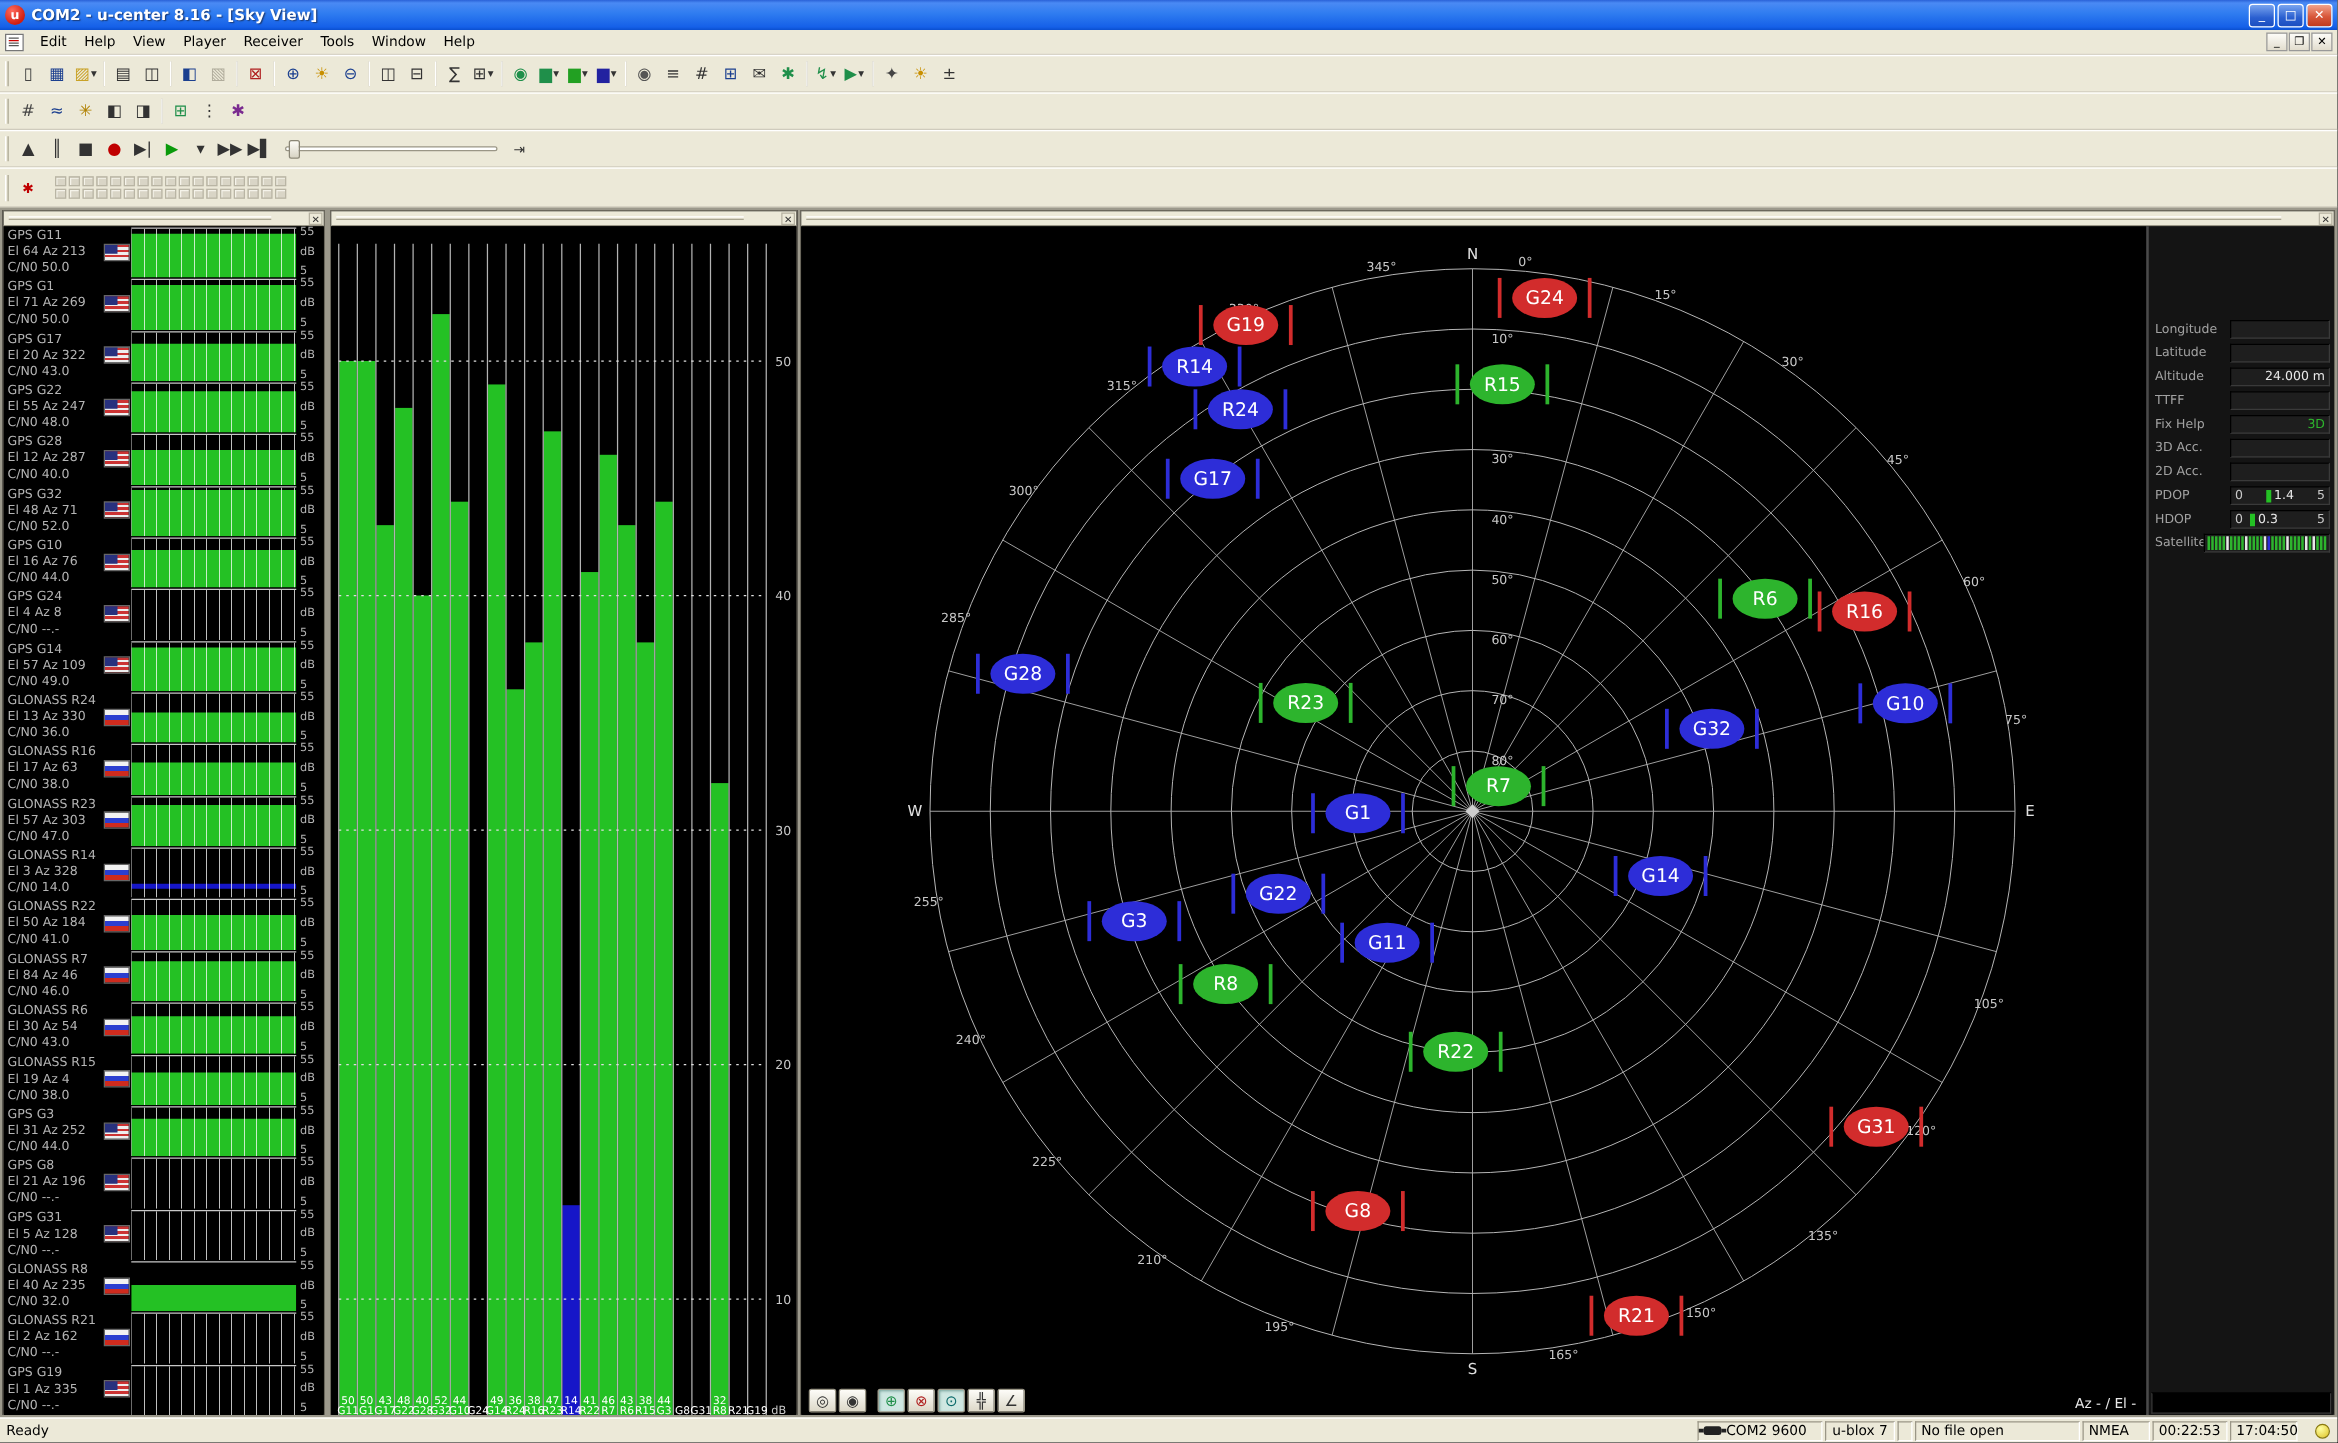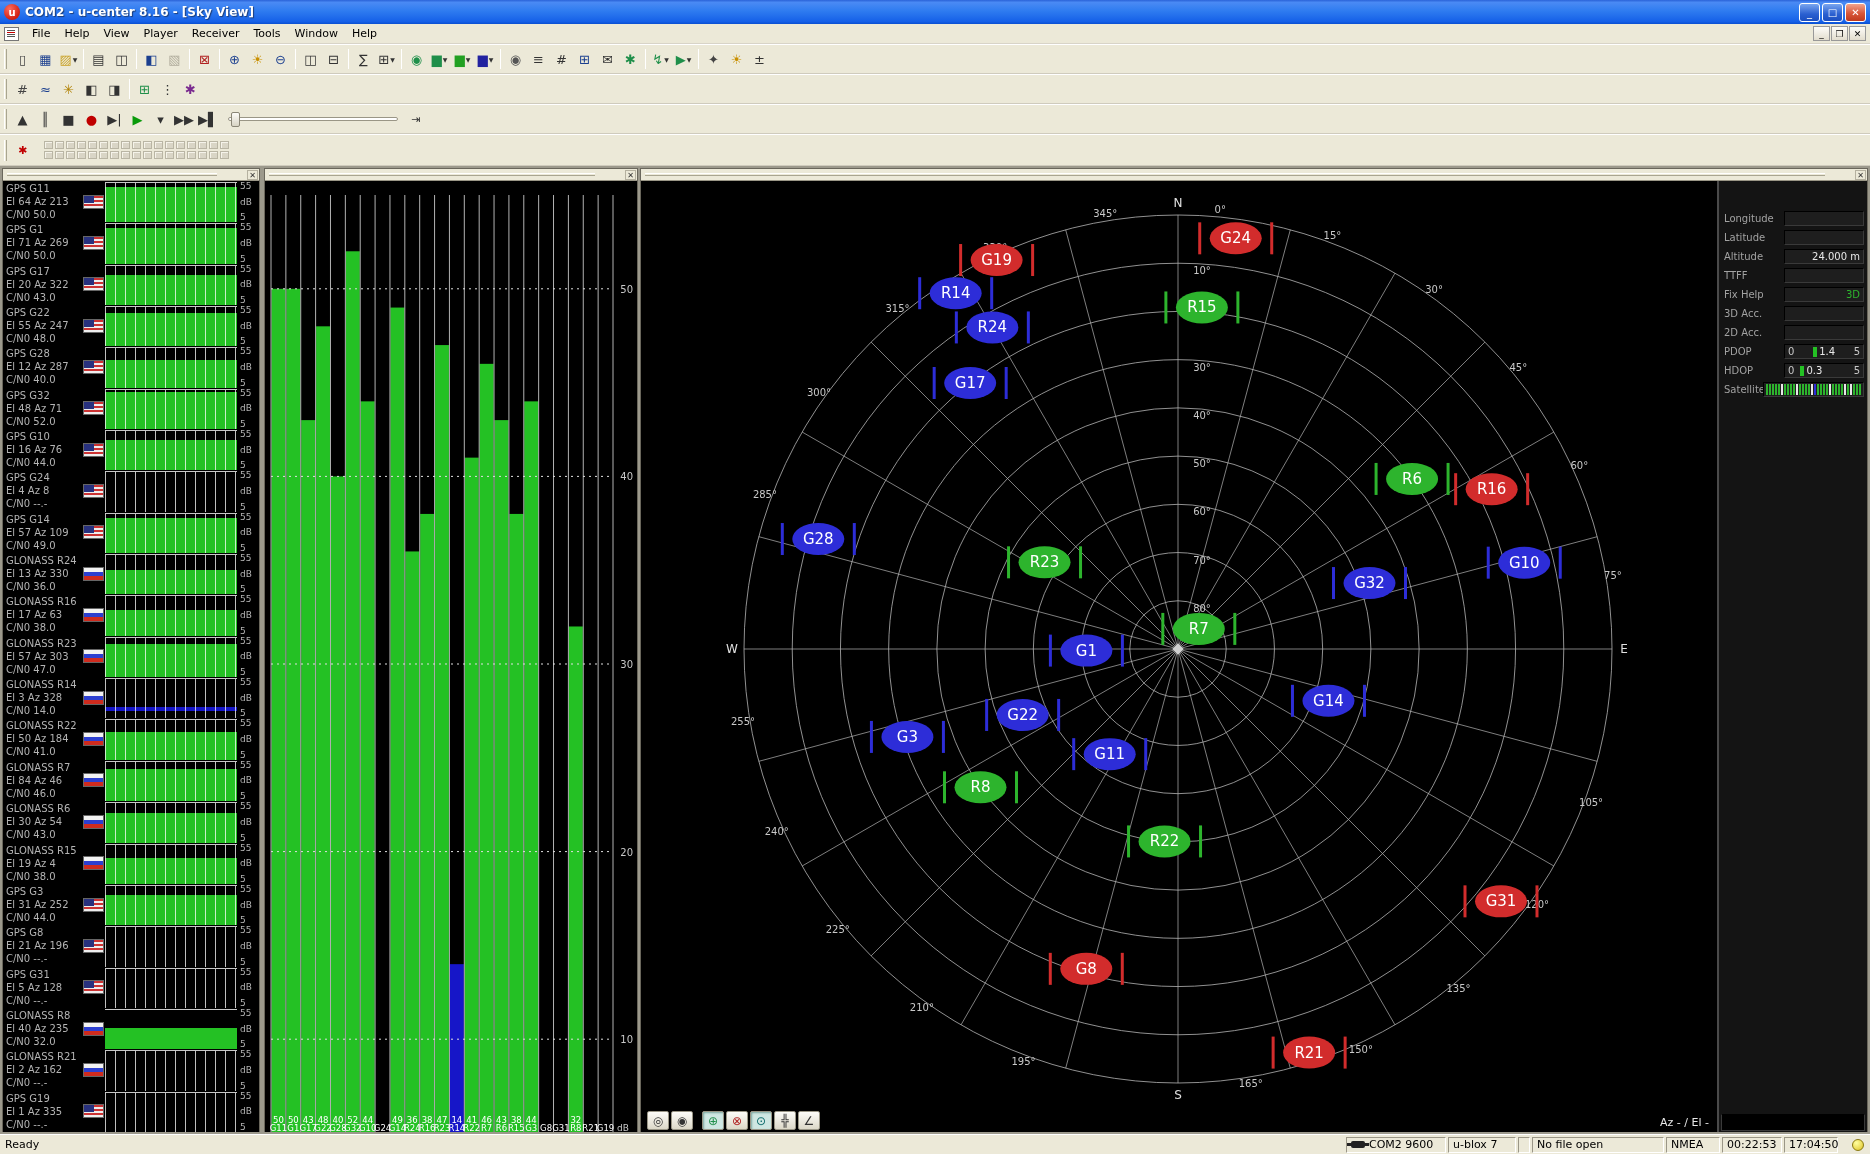--- a/index.html
+++ b/index.html
@@ -86,21 +86,21 @@
   .sky-body{display:flex;height:951px;}
   .sky-view{width:1078px;height:951px;background:#000;position:relative;}
   .sky-toolbar{position:absolute;left:6px;bottom:2px;display:flex;align-items:center;gap:2px;}
   .sbtn{width:22px;height:19px;background:linear-gradient(180deg,#fdfcf8,#dcd8c8);border:1px solid #9a9686;
      border-radius:2px;display:flex;align-items:center;justify-content:center;font-size:12px;}
   .sbtn.pressed{background:#cfe7e2;box-shadow:inset 1px 1px 2px #7fa9a2;}
   .azel{position:absolute;right:8px;bottom:3px;color:#e8e8e8;font-size:11px;}
 
   
   .right-col{width:150px;background:#141414;position:relative;border-left:2px solid #4a4a4a;}
-  .info-rows{padding-top:28px;}
+  .info-rows{padding-top:28px;margin-top:45px;}
   .info-row{height:19px;display:flex;align-items:center;padding:0 3px 0 5px;color:#a2a2a2;font-size:10px;}
   .info-label{width:60px;white-space:nowrap;overflow:hidden;}
   .info-box{flex:1;height:15px;background:#1e1e1e;border:1px solid #000;
      border-right-color:#3a3a3a;border-bottom-color:#3a3a3a;position:relative;
      display:flex;align-items:center;justify-content:flex-end;padding:0 3px;color:#e8e8e8;}
   .info-box .min{position:absolute;left:3px;color:#c8c8c8;}
   .info-box .max{position:absolute;right:3px;color:#c8c8c8;}
   .meter-bar{position:absolute;top:2px;width:4px;height:10px;background:#24c124;}
   .meter-val{position:absolute;top:1px;color:#e8e8e8;}
   .strip-box{display:flex;align-items:center;justify-content:flex-start;gap:1px;padding:0 2px;}
@@ -131,21 +131,21 @@
     <div class="win-btns">
       <div class="wbtn">_</div>
       <div class="wbtn">□</div>
       <div class="wbtn close">✕</div>
     </div>
   </div>
 
   <div class="menubar">
     <div class="menu-doc-icon"></div>
     <div id="menu-items" style="display:flex;">
-        <div class="menu-item">File</div>
+        <div class="menu-item">Edit</div>
         <div class="menu-item">Help</div>
         <div class="menu-item">View</div>
         <div class="menu-item">Player</div>
         <div class="menu-item">Receiver</div>
         <div class="menu-item">Tools</div>
         <div class="menu-item">Window</div>
         <div class="menu-item">Help</div>
       </div>
     <div class="mdi-btns">
       <div class="mbtn">_</div>
@@ -1260,21 +1260,21 @@
     </div>
   </div>
 
   <div class="statusbar">
     <div class="scell ready">Ready</div>
     <div id="status-cells" style="display:flex;align-items:center;margin-right:8px;">
         <div class="scell" style="width: 100px;">
           <div class="plug"></div>
           <span>COM2 9600</span>
         </div>
-        <div class="scell" style="width: 68px;">
+        <div class="scell" style="width: 56px; justify-content: center;">
           <span>u-blox 7</span>
         </div>
         <div class="scell" style="width: 12px;">
           <span></span>
         </div>
         <div class="scell" style="width: 132px;">
           <span>No file open</span>
         </div>
         <div class="scell" style="width: 54px;">
           <span>NMEA</span>

